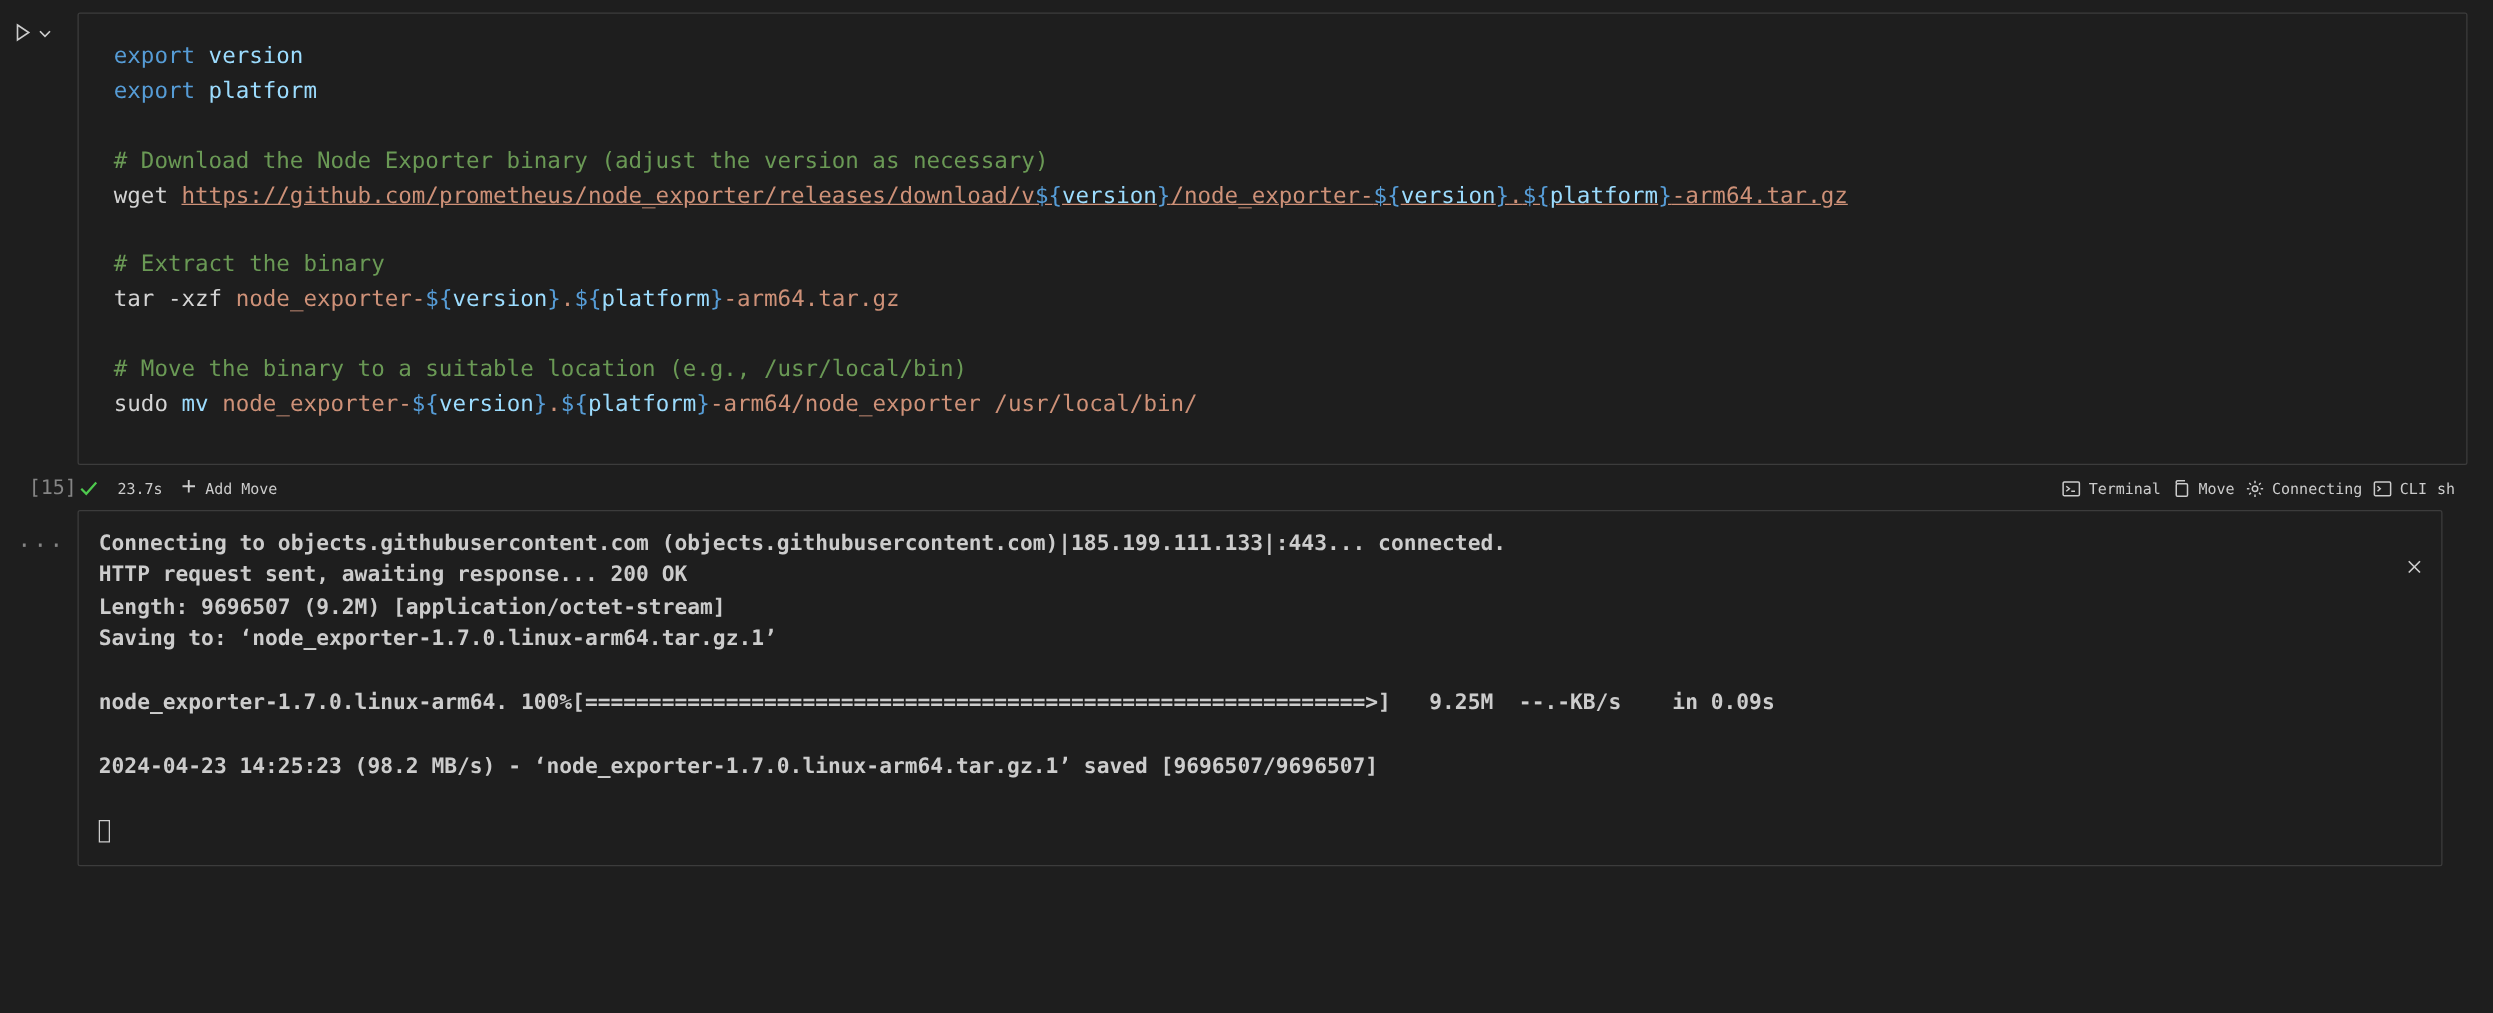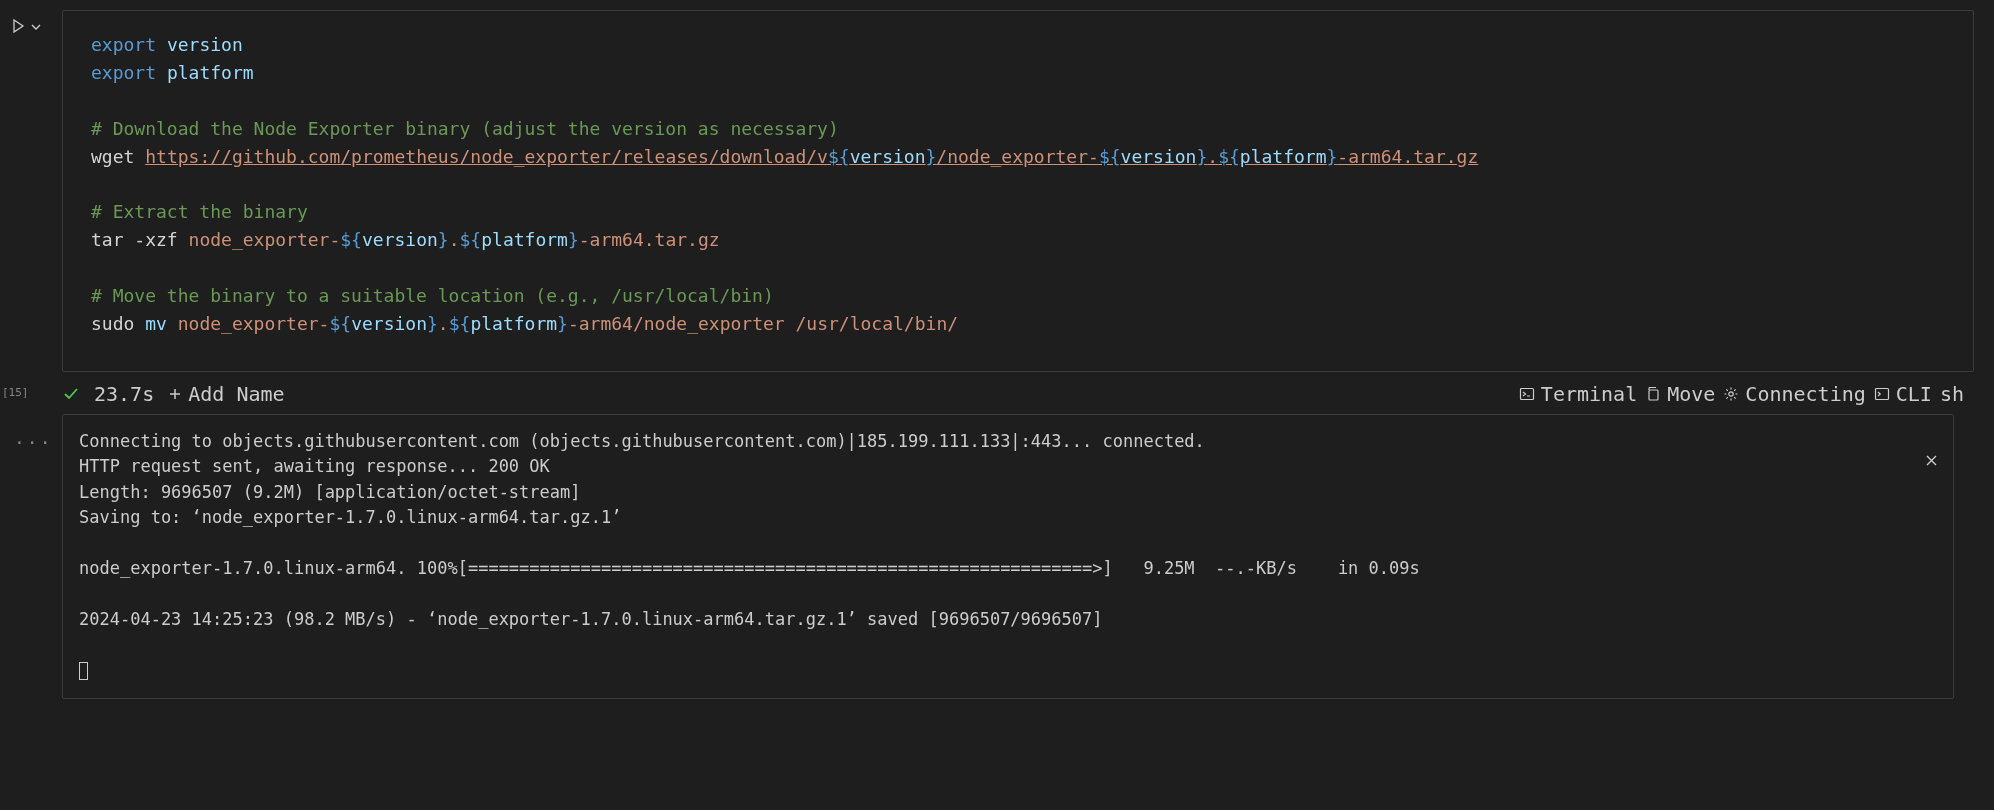--- a/index.html
+++ b/index.html
@@ -58,33 +58,33 @@
   .interp { color: #569cd6; }
   .varint { color: #9cdcfe; }
   .flag { color: #d4d4d4; }
   .plain { color: #d4d4d4; }
 
   .status-row {
     display: flex;
     align-items: center;
     padding: 10px 0 8px 0;
     color: #cccccc;
-    font-size: 20px;
+    font-size: 12px;
   }
   .status-left {
     display: flex;
     align-items: center;
     gap: 14px;
   }
   .cell-index {
     color: #858585;
     width: 62px;
     text-align: left;
-    padding-left: 2px;
-    font-size: 11px;
+    padding-left: 23px;
+    font-size: 16px;
     flex-shrink: 0;
     margin-left: -62px;
   }
   .status-wrap { display:flex; align-items:center; width:100%; }
   .check-icon { color: #4ec94e; display:flex; align-items:center; }
   .duration { color: #cccccc; }
   .add-name {
     display: flex;
     align-items: center;
     gap: 6px;
@@ -125,20 +125,21 @@
     background: #1e1e1e;
     margin-right: 20px;
     padding: 14px 20px 14px 16px;
     font-size: 17px;
     line-height: 1.5;
     white-space: pre;
     color: #cccccc;
     position: relative;
     border-radius: 2px;
     font-family: inherit;
+    font-weight: bold;
   }
   .close-btn {
     position: absolute;
     top: 10px;
     right: 14px;
     color: #cccccc;
     cursor: pointer;
   }
   .cursor-box {
     display: inline-block;
@@ -191,21 +192,21 @@
                 <path d="M3 9 L7 13 L15 4" fill="none" stroke="#4ec94e" stroke-width="1.8"></path>
               </svg>
           </span>
           <span class="duration">23.7s</span>
           <span class="add-name">
             <span>
               <svg width="14" height="14" viewBox="0 0 14 14">
                   <path d="M7 2 V12 M2 7 H12" stroke="#cccccc" stroke-width="1.5"></path>
                 </svg>
             </span>
-            <span>Add Name</span>
+            <span>Add Move</span>
           </span>
         </div>
         <div class="status-right">
           <span class="action-item">
             <span>
               <svg width="16" height="16" viewBox="0 0 16 16">
                   <rect x="1.5" y="2.5" width="13" height="11" rx="1" fill="none" stroke="#cccccc" stroke-width="1.2"></rect>
                   <path d="M4 6 L6.5 8 L4 10 M8 10 H11" stroke="#cccccc" stroke-width="1.2" fill="none"></path>
                 </svg>
             </span>

